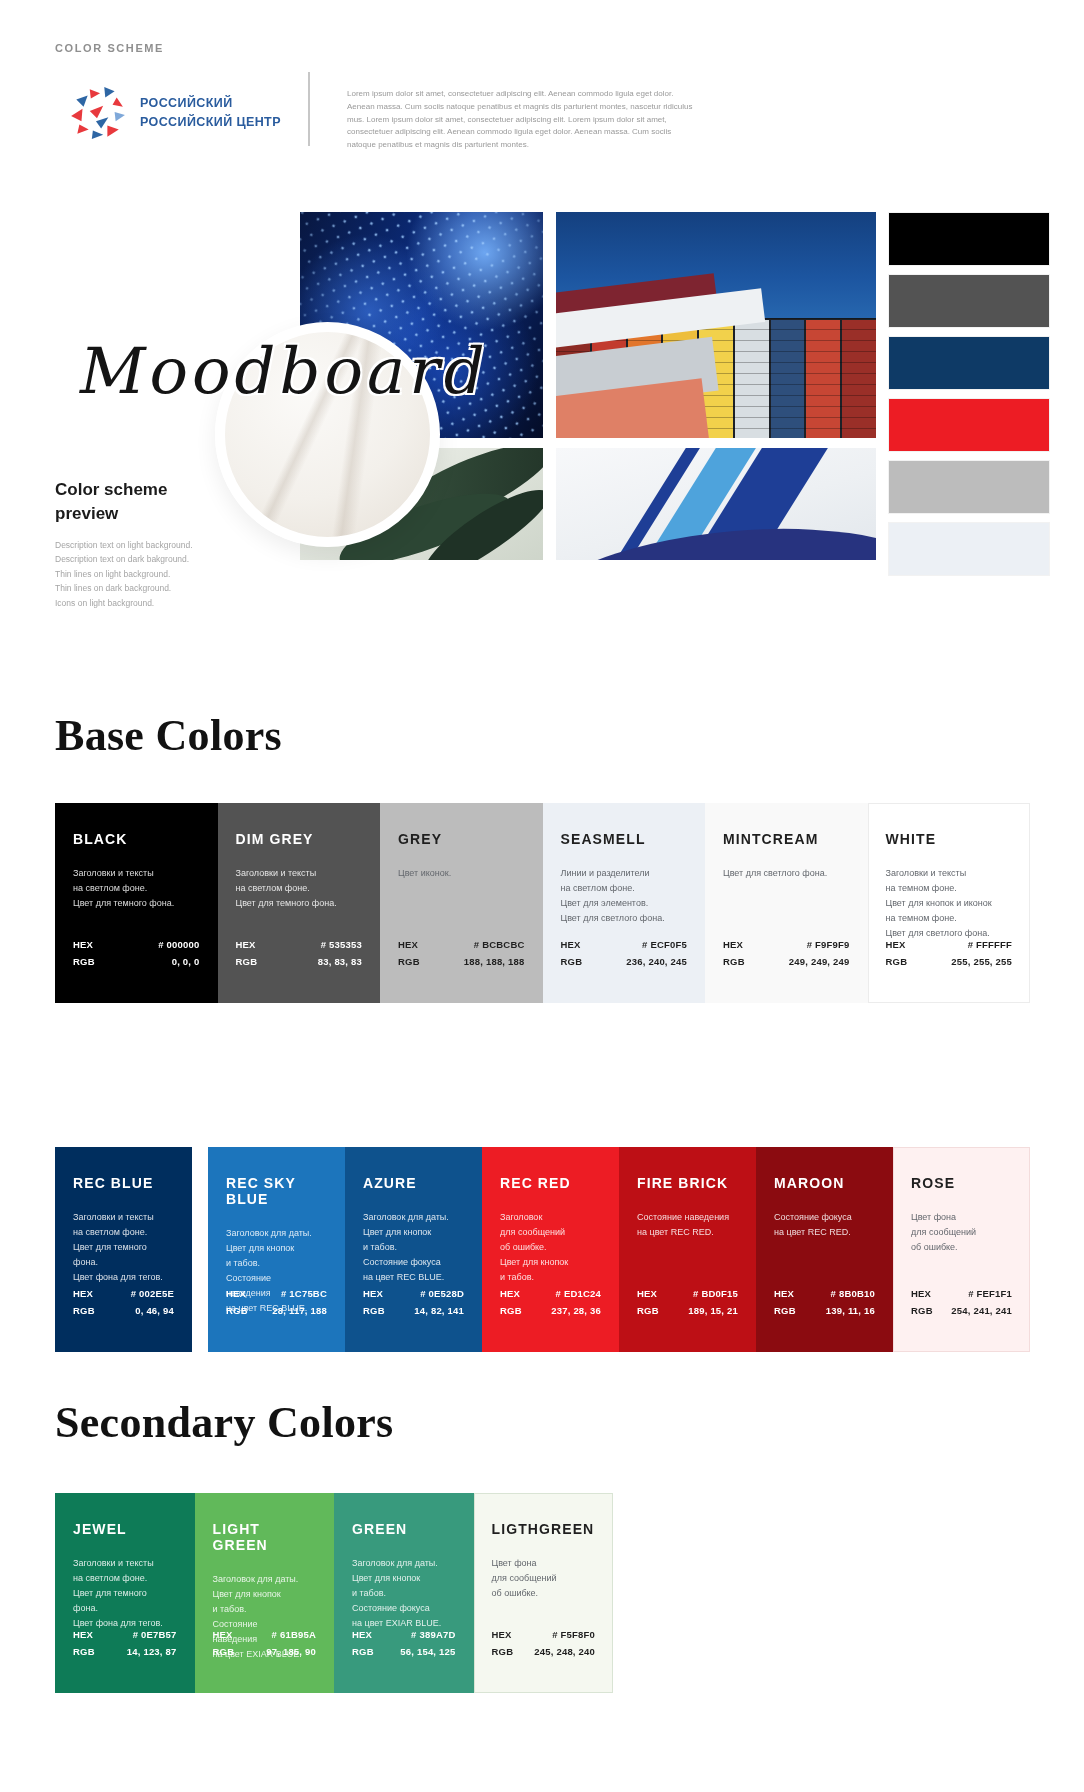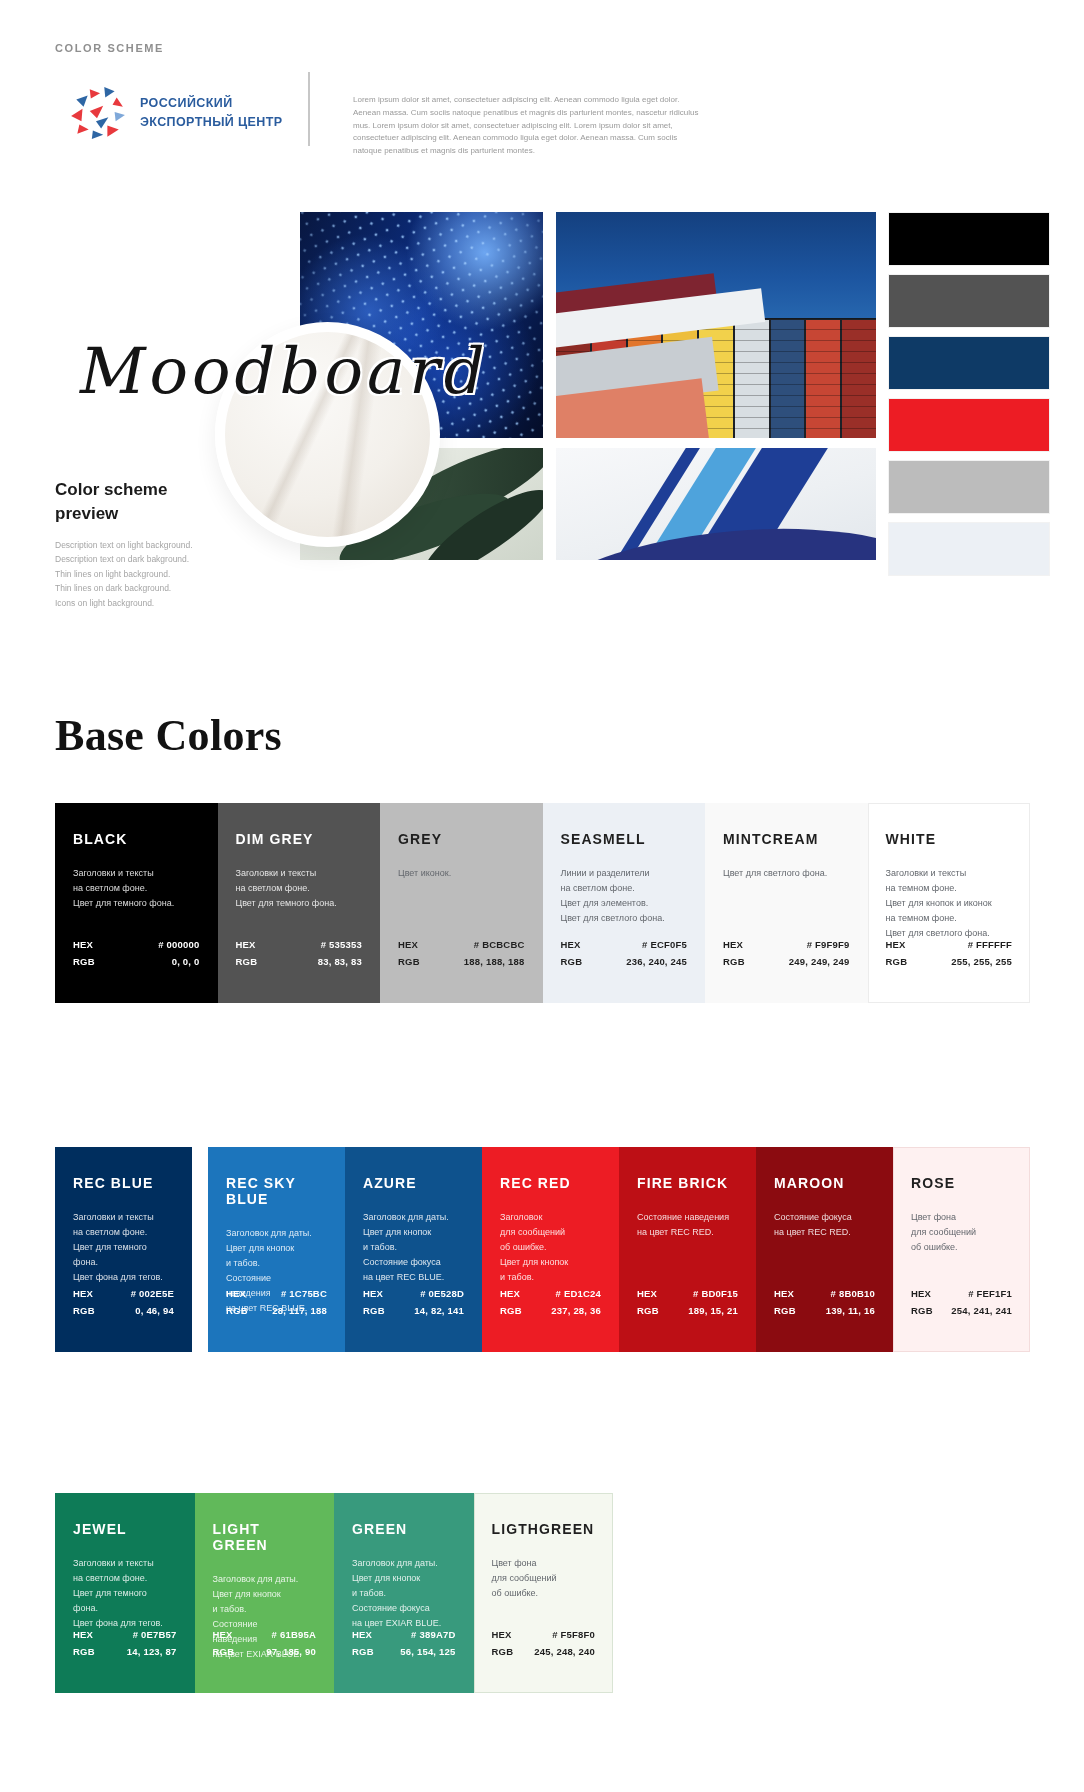--- a/index.html
+++ b/index.html
@@ -7,21 +7,21 @@
         font-family:"Liberation Sans",sans-serif;-webkit-font-smoothing:antialiased;}
 
   
   .page-label{position:absolute;left:55px;top:42px;font-size:11px;font-weight:700;
               letter-spacing:1.6px;color:#8f8f8f;}
   .logo{position:absolute;left:68px;top:84px;display:flex;align-items:center;gap:14px;}
   .logo svg{width:58px;height:58px;display:block;}
   .logo-text{font-size:12.5px;font-weight:700;color:#2A5C9E;line-height:1.5;letter-spacing:.4px;}
   .logo-text span{display:block;}
   .hdr-divider{position:absolute;left:308px;top:72px;width:2px;height:74px;background:#c7c7c7;}
-  .intro{position:absolute;left:345px;top:86px;width:352px;margin:8px;font-size:8px;
+  .intro{position:absolute;left:345px;top:86px;width:352px;margin:2px;font-size:8px;
          line-height:1.6;color:#9a9a9a;}
 
   
   .img{position:absolute;overflow:hidden;}
   .particles{left:300px;top:212px;width:243px;height:226px;z-index:1;
     background:
       radial-gradient(circle at 76% 18%, rgba(120,180,255,.9), rgba(120,180,255,0) 30%),
       radial-gradient(circle at 28% 44%, rgba(70,135,250,.55), rgba(70,135,250,0) 36%),
       radial-gradient(circle at 62% 70%, rgba(40,100,235,.5), rgba(40,100,235,0) 40%),
       linear-gradient(118deg,#08173f 0%,#0c2f86 48%,#040c26 100%);}
@@ -112,21 +112,21 @@
       <polygon points="47,13 53,22 43,20" fill="#E8393D"></polygon>
       <polygon points="45,27 55,30 46,36" fill="#7FA8D9"></polygon>
       <polygon points="38,40 49,44 38,51" fill="#E8393D"></polygon>
       <polygon points="24,45 34,49 23,53" fill="#2E66A4"></polygon>
       <polygon points="11,39 20,44 9,48" fill="#E8393D"></polygon>
       <polygon points="21,26 34,21 28,33" fill="#E8393D"></polygon>
       <polygon points="27,36 39,32 32,43" fill="#2E66A4"></polygon>
     </svg>
     <div class="logo-text">
       <span>РОССИЙСКИЙ</span>
-      <span>ЭКСПОРТНЫЙ ЦЕНТР</span>
+      <span>РОССИЙСКИЙ ЦЕНТР</span>
     </div>
   </div>
 
   <div class="hdr-divider"></div>
   <p class="intro">Lorem ipsum dolor sit amet, consectetuer adipiscing elit. Aenean commodo ligula eget dolor. Aenean massa. Cum sociis natoque penatibus et magnis dis parturient montes, nascetur ridiculus mus. Lorem ipsum dolor sit amet, consectetuer adipiscing elit. Lorem ipsum dolor sit amet, consectetuer adipiscing elit. Aenean commodo ligula eget dolor. Aenean massa. Cum sociis natoque penatibus et magnis dis parturient montes.</p>
 
   <div class="img particles"></div>
 
   <div class="img ship">
     <div class="sea"></div>
@@ -396,20 +396,21 @@
         <span># FEF1F1</span>
       </div>
       <div class="foot-row">
         <span>RGB</span>
         <span>254, 241, 241</span>
       </div>
     </div>
   </div>
     </div>
 
+  <h2 class="sec-title" id="secondary-title">Secondary Colors</h2>
   <div class="cards" id="secondary-cards">
       <div class="card dark" style="background: rgb(14, 123, 87);">
     <div class="card-title">JEWEL</div>
     <div class="card-body">Заголовки и тексты
 на светлом фоне.
 Цвет для темного
 фона.
 Цвет фона для тегов.</div>
     <div class="card-foot">
       <div class="foot-row">

